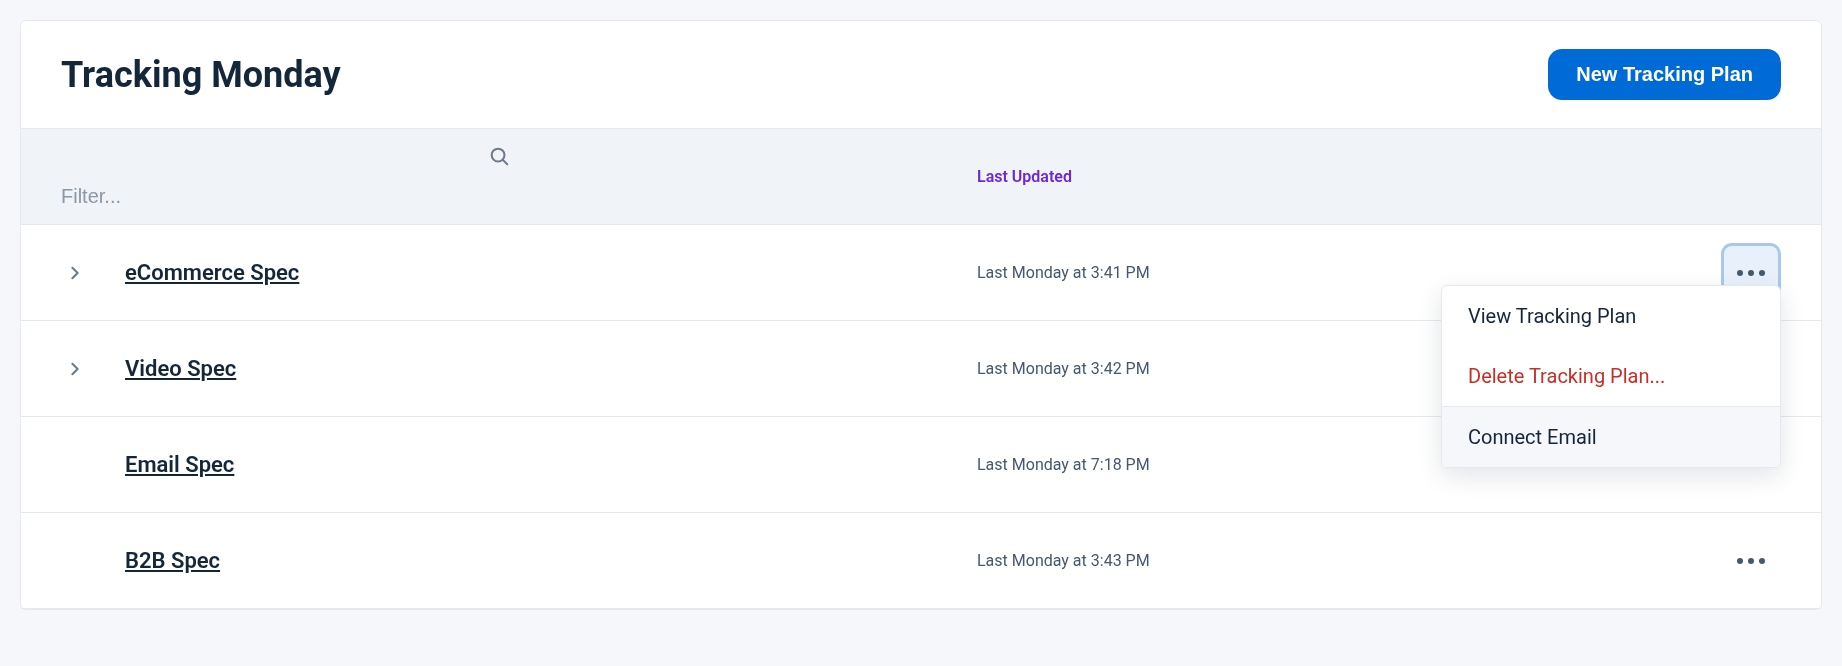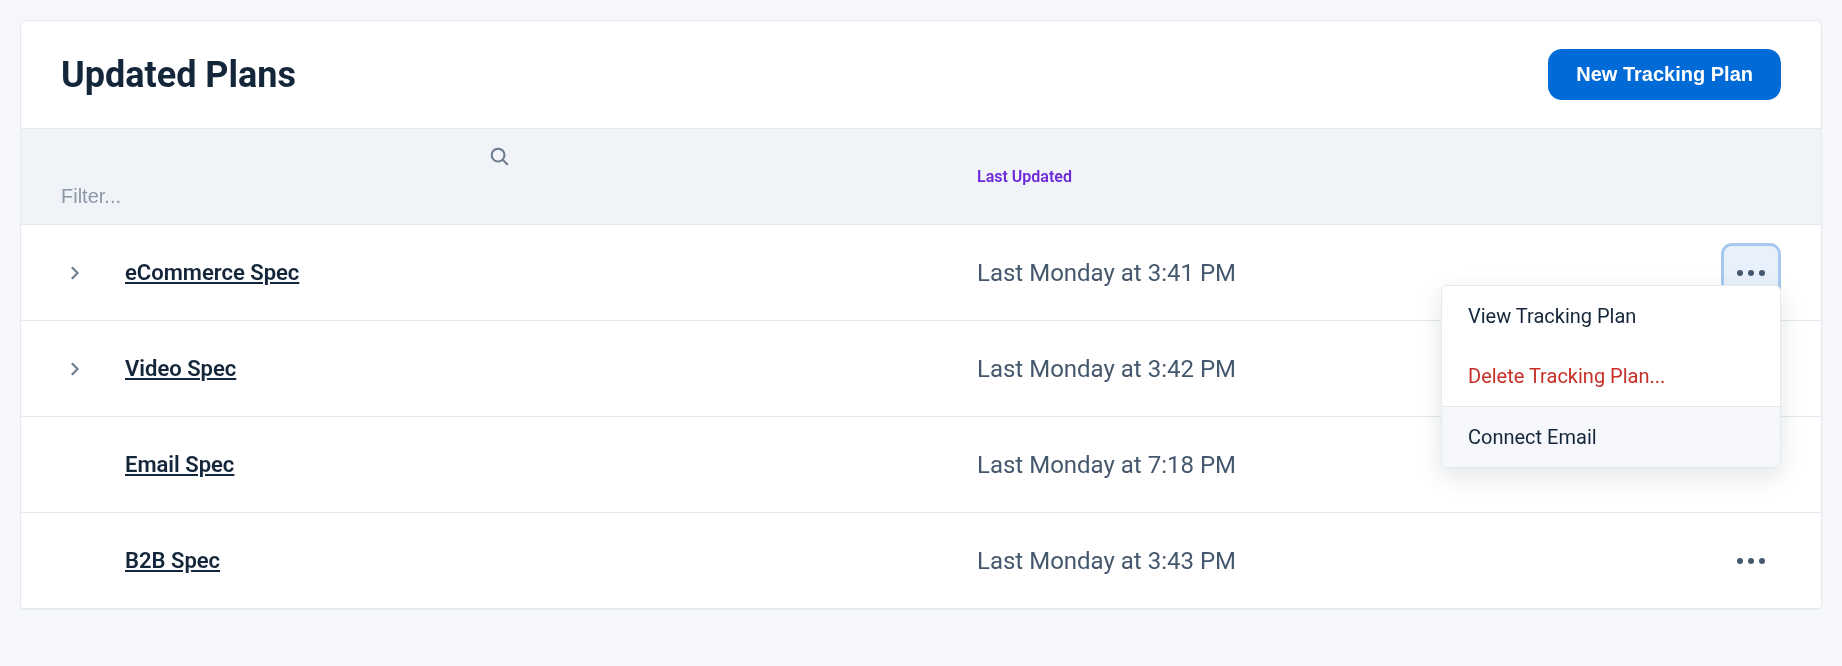--- a/index.html
+++ b/index.html
@@ -96,21 +96,21 @@
     .chevron.spacer { visibility: hidden; }
     .plan-link {
       font-size: 22px;
       font-weight: 600;
       color: #14263a;
       text-decoration: underline;
       cursor: pointer;
       margin-left: 16px;
     }
     .cell-updated {
-      font-size: 24px;
+      font-size: 16px;
       color: #45586d;
       flex: 1;
       padding: 0 20px;
     }
     .cell-actions {
       width: 100px;
       display: flex;
       align-items: center;
       justify-content: center;
       padding-right: 40px;
@@ -154,21 +154,21 @@
     .dropdown-item.danger { color: #c62f27; }
     .dropdown-divider { height: 1px; background: #e5e9ee; }
     .dropdown-item.hover { background: #f5f7fa; }
   </style>
 </head>
 <body>
 
 <div class="card">
 
   <div class="card-header">
-    <h1 class="title">Updated Plans</h1>
+    <h1 class="title">Tracking Monday</h1>
     <button class="primary-btn">New Tracking Plan</button>
   </div>
 
   <div class="filter-bar">
     <div class="filter-cell">
       <span>
         <svg class="search-icon-svg" viewBox="0 0 24 24" fill="none" stroke="currentColor" stroke-width="2.2" stroke-linecap="round">
           <circle cx="11" cy="11" r="7"></circle>
           <line x1="21" y1="21" x2="16.2" y2="16.2"></line>
         </svg>

